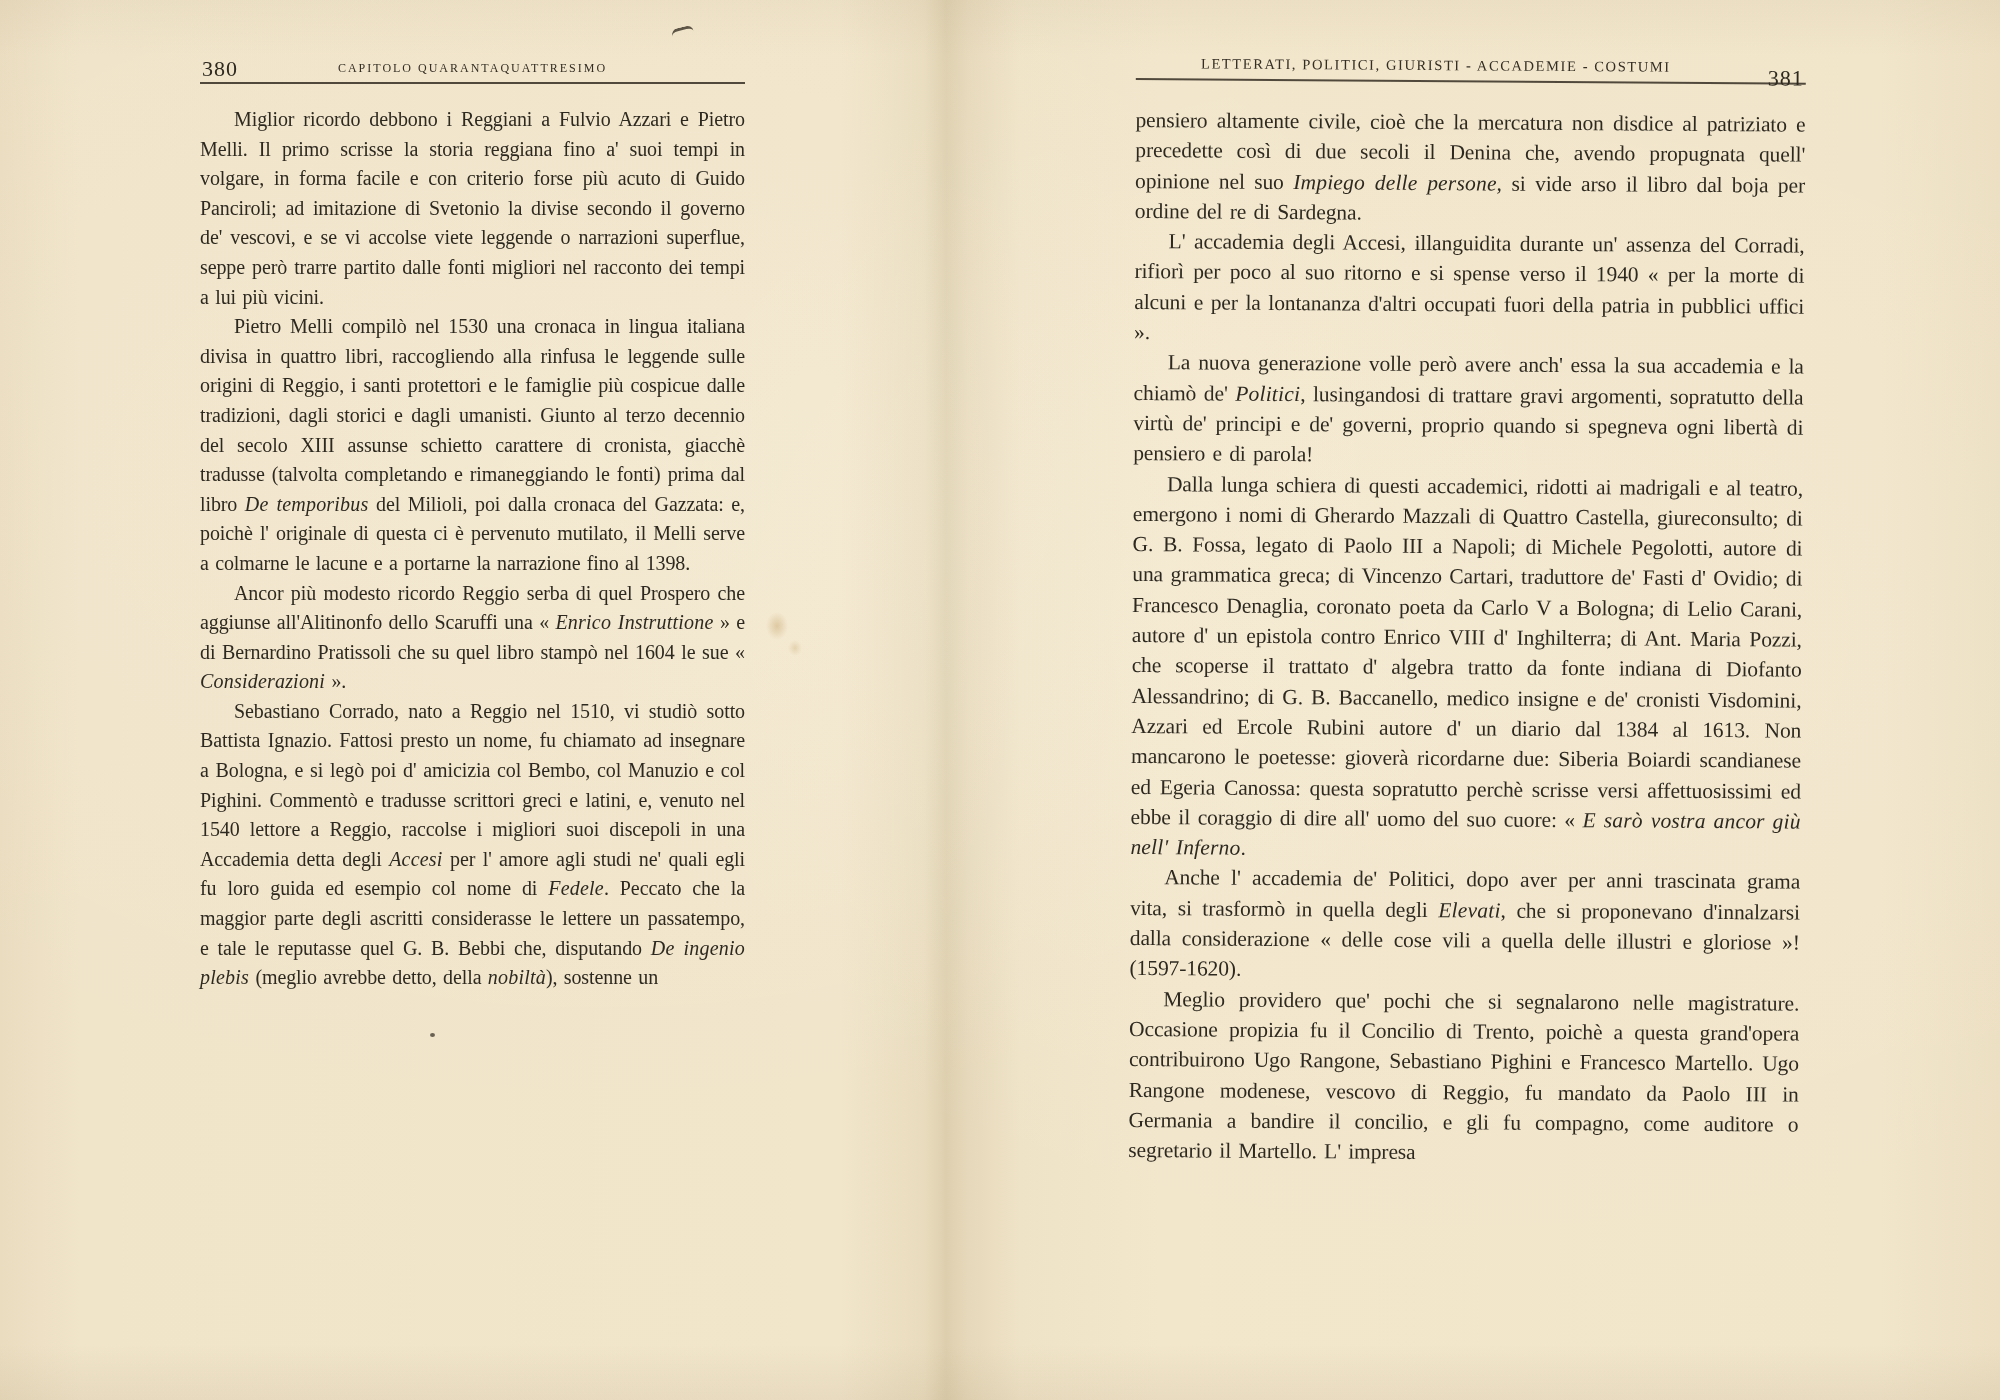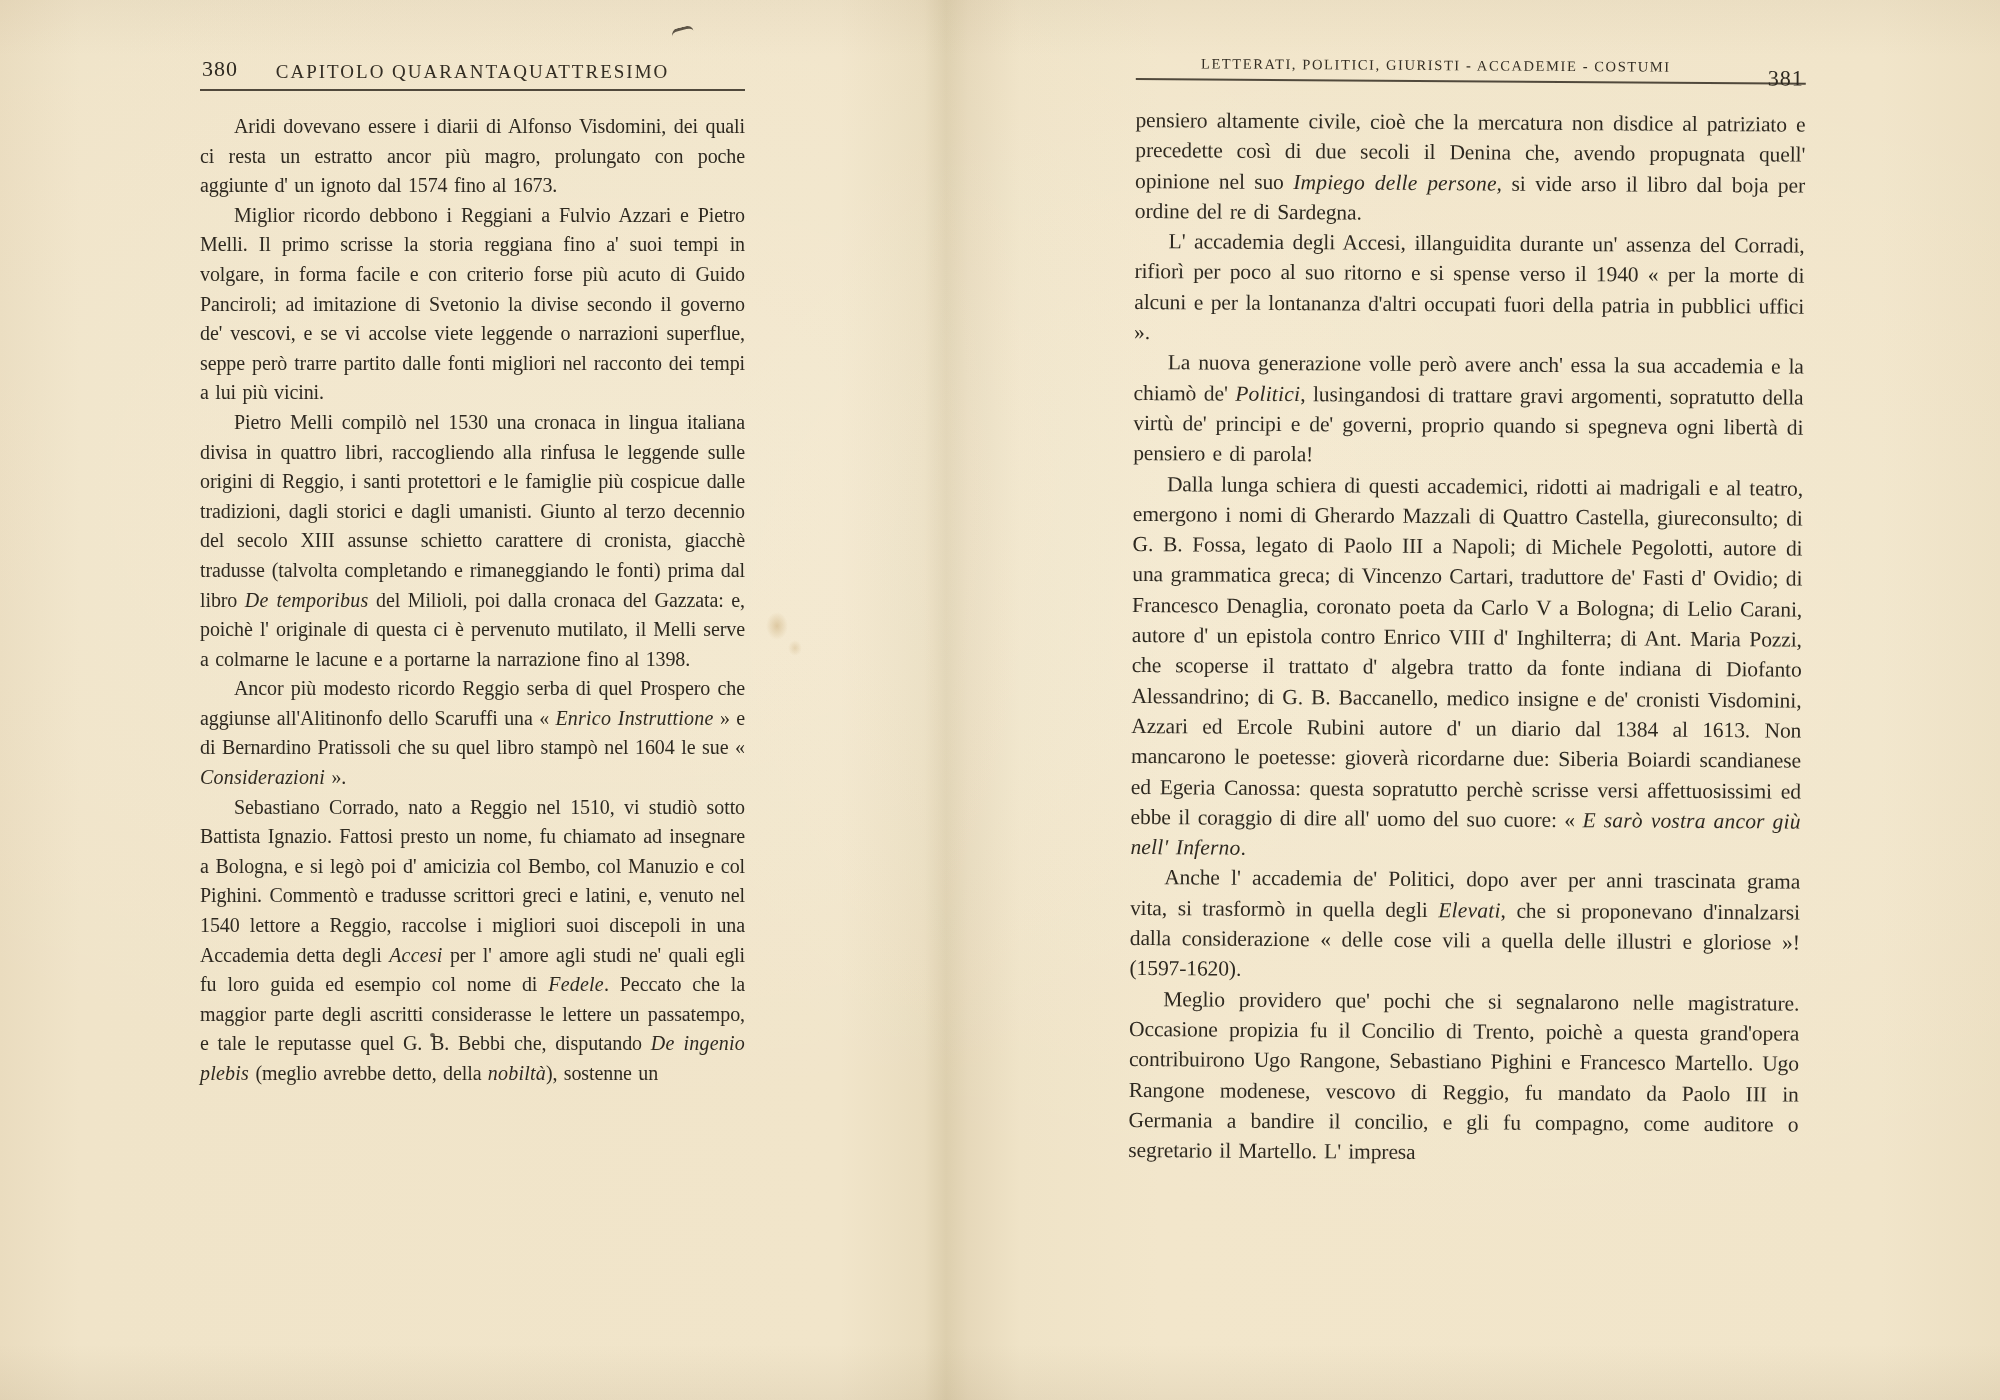--- a/index.html
+++ b/index.html
@@ -39,21 +39,21 @@
     top: 0;
     font-size: 22px;
     letter-spacing: 1px;
     color: #2e2920;
   }
   .page-num.left { left: 2px; }
   .page-num.right { right: 2px; margin-top: 11px; }
 
   .running-title {
     text-align: center;
-    font-size: 19px;
+    font-size: 12px;
     letter-spacing: 2px;
     color: #332d23;
     padding-top: 5px;
     white-space: nowrap;
   }
 
   .head-rule {
     border: none;
     border-top: 2px solid rgba(52,45,34,0.85);
     margin: 6px 0 0 0;
@@ -151,21 +151,20 @@
 </head>
 <body>
 
 <div class="page" id="left-page">
   <div class="page-head">
     <span class="page-num left">380</span>
     <div class="running-title">CAPITOLO QUARANTAQUATTRESIMO</div>
     <hr class="head-rule">
   </div>
   <div class="body-text">
-      <p><span>Aridi dovevano essere i diarii di Alfonso Visdomini, dei quali ci resta un estratto ancor più magro, prolungato con poche aggiunte d' un ignoto dal 1574 fino al 1673.</span></p>
       <p><span>Miglior ricordo debbono i Reggiani a Fulvio Azzari e Pietro Melli. Il primo scrisse la storia reggiana fino a' suoi tempi in volgare, in forma facile e con criterio forse più acuto di Guido Panciroli; ad imitazione di Svetonio la divise secondo il governo de' vescovi, e se vi accolse viete leggende o narrazioni superflue, seppe però trarre partito dalle fonti migliori nel racconto dei tempi a lui più vicini.</span></p>
       <p><span>Pietro Melli compilò nel 1530 una cronaca in lingua italiana divisa in quattro libri, raccogliendo alla rinfusa le leggende sulle origini di Reggio, i santi protettori e le famiglie più cospicue dalle tradizioni, dagli storici e dagli umanisti. Giunto al terzo decennio del secolo XIII assunse schietto carattere di cronista, giacchè tradusse (talvolta completando e rimaneggiando le fonti) prima dal libro </span><em>De temporibus</em><span> del Milioli, poi dalla cronaca del Gazzata: e, poichè l' originale di questa ci è pervenuto mutilato, il Melli serve a colmarne le lacune e a portarne la narrazione fino al 1398.</span></p>
       <p><span>Ancor più modesto ricordo Reggio serba di quel Prospero che aggiunse all'Alitinonfo dello Scaruffi una « </span><em>Enrico Instruttione</em><span> » e di Bernardino Pratissoli che su quel libro stampò nel 1604 le sue « </span><em>Considerazioni</em><span> ».</span></p>
       <p><span>Sebastiano Corrado, nato a Reggio nel 1510, vi studiò sotto Battista Ignazio. Fattosi presto un nome, fu chiamato ad insegnare a Bologna, e si legò poi d' amicizia col Bembo, col Manuzio e col Pighini. Commentò e tradusse scrittori greci e latini, e, venuto nel 1540 lettore a Reggio, raccolse i migliori suoi discepoli in una Accademia detta degli </span><em>Accesi</em><span> per l' amore agli studi ne' quali egli fu loro guida ed esempio col nome di </span><em>Fedele</em><span>. Peccato che la maggior parte degli ascritti considerasse le lettere un passatempo, e tale le reputasse quel G. B. Bebbi che, disputando </span><em>De ingenio plebis</em><span> (meglio avrebbe detto, della </span><em>nobiltà</em><span>), sostenne un</span></p>
     </div>
 </div>
 
 <div class="page" id="right-page">
   <div class="page-head">
     <span class="page-num right">381</span>

